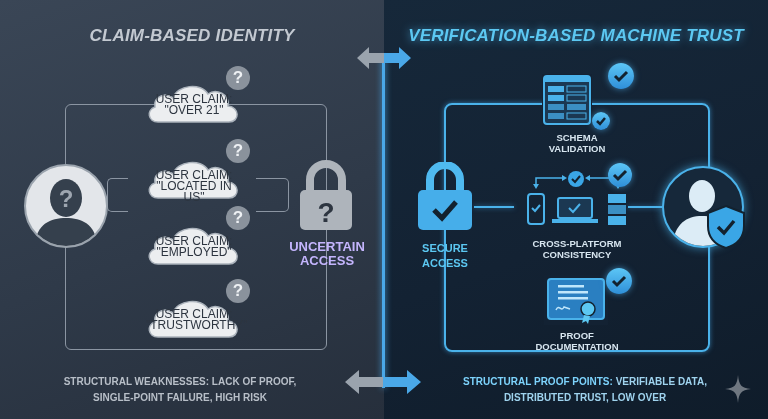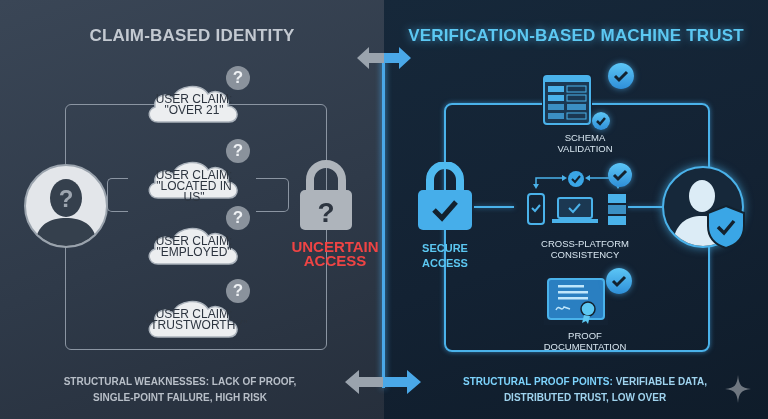--- a/index.html
+++ b/index.html
@@ -1,37 +1,37 @@
 <!DOCTYPE html>
 <html><head>
 <meta charset="utf-8">
 <style>
   html, body { margin:0; padding:0; }
   body { width:768px; height:419px; overflow:hidden; background:#1c2533; font-family:"Liberation Sans", sans-serif; }
   .stage { position:relative; width:768px; height:419px; overflow:hidden; }
   .left-panel { position:absolute; left:0; top:0; width:384px; height:419px; background:linear-gradient(160deg,#3a4656 0%,#2f3a49 55%,#262f3c 100%); }
   .right-panel { position:absolute; left:384px; top:0; width:384px; height:419px; background:linear-gradient(160deg,#16283a 0%,#132233 55%,#0f1c2a 100%); }
   .divider { position:absolute; left:382px; top:58px; width:3px; height:330px; background:#4aa8e8; box-shadow:0 0 6px #4aa8e8; }
-  .title { position:absolute; top:26px; font-weight:bold; font-size:17px; text-align:center; letter-spacing:0.2px; }
+  .title { position:absolute; top:26px; font-weight:bold; font-size:17px; text-align:center; letter-spacing:0.2px;font-style:italic; }
   .title.left { left:0; width:384px; color:#c3c9d1; }
   .title.right { left:384px; width:384px; color:#5cc8f2; text-shadow:0 0 8px rgba(80,190,245,0.7); }
   .wire { position:absolute; border-color:#8b95a2; border-style:solid; border-width:0; }
   .wire-b { position:absolute; border-color:#4ab2ea; border-style:solid; border-width:0; box-shadow:0 0 5px rgba(70,170,235,0.6); }
   .cloud { position:absolute; width:96px; height:42px; }
   .cloud svg { position:absolute; left:0; top:0; }
   .cloud .txt { position:absolute; left:0; top:12px; width:96px; text-align:center; font-size:12px; line-height:11px; color:#2d3540; font-weight:500; }
   .q-badge { position:absolute; width:24px; height:24px; border-radius:50%; background:#8a929c; color:#eef1f4; font-weight:bold; font-size:17px; line-height:24px; text-align:center; }
   .lbl { position:absolute; text-align:center; font-weight:bold; }
   .foot { position:absolute; top:374px; font-size:10px; line-height:16px; text-align:center; font-weight:bold; }
   .foot.left { left:20px; width:320px; color:#b8bfc8; }
   .foot.right { left:420px; width:330px; color:#9fd3ee; }
   .foot.right .hl { color:#7dd3fc; }
   .check-badge { position:absolute; border-radius:50%; background:linear-gradient(180deg,#5cc6f6,#2f8fd8); box-shadow:0 0 6px rgba(80,180,240,0.6); }
   .check-badge svg { position:absolute; left:0; top:0; }
-  .sm { font-size:9.5px; line-height:11px; color:#d8e6f0; font-weight:normal;margin-left:8px; }
+  .sm { font-size:9.5px; line-height:11px; color:#d8e6f0; font-weight:bold; }
 </style>
 </head>
 <body>
 
 <div class="stage">
   <div class="left-panel"></div>
   <div class="right-panel"></div>
 
   <div class="title left">CLAIM-BASED IDENTITY</div>
   <div class="title right">VERIFICATION-BASED MACHINE TRUST</div>
@@ -88,21 +88,21 @@
       </svg>
     <div class="txt"><span>USER CLAIM:</span><br><span>"TRUSTWORTHY"</span></div>
   </div>
   <div class="q-badge" style="left:226px;top:279px">?</div>
 
   <svg style="position:absolute;left:294px;top:160px" width="64" height="72">
     <path d="M16,32 V20 A16,16 0 0 1 48,20 V32" fill="none" stroke="#aeb4bb" stroke-width="8"></path>
     <rect x="6" y="30" width="52" height="40" rx="5" fill="#aeb4bb"></rect>
     <text x="32" y="62" text-anchor="middle" font-size="28" font-weight="bold" fill="#2d3540" font-family="Liberation Sans, sans-serif">?</text>
   </svg>
-  <div class="lbl" style="left:290px;top:240px;width:90px;font-size:15px;line-height:14px;color:#ef4444;">
+  <div class="lbl" style="left:282px;top:240px;width:90px;font-size:13px;line-height:14px;color:#c4b5fd;">
     <span>UNCERTAIN</span><br><span>ACCESS</span>
   </div>
 
   <div class="foot left">
     <span>STRUCTURAL WEAKNESSES: LACK OF PROOF,</span><br><span>SINGLE-POINT FAILURE, HIGH RISK</span>
   </div>
 
   <div class="wire-b" style="left:444px;top:103px;width:262px;height:245px;border-width:2px;border-radius:8px;"></div>
   <div class="wire-b" style="left:474px;top:206px;width:40px;height:0;border-width:2px 0 0 0;"></div>
   <div class="wire-b" style="left:628px;top:206px;width:34px;height:0;border-width:2px 0 0 0;"></div>

